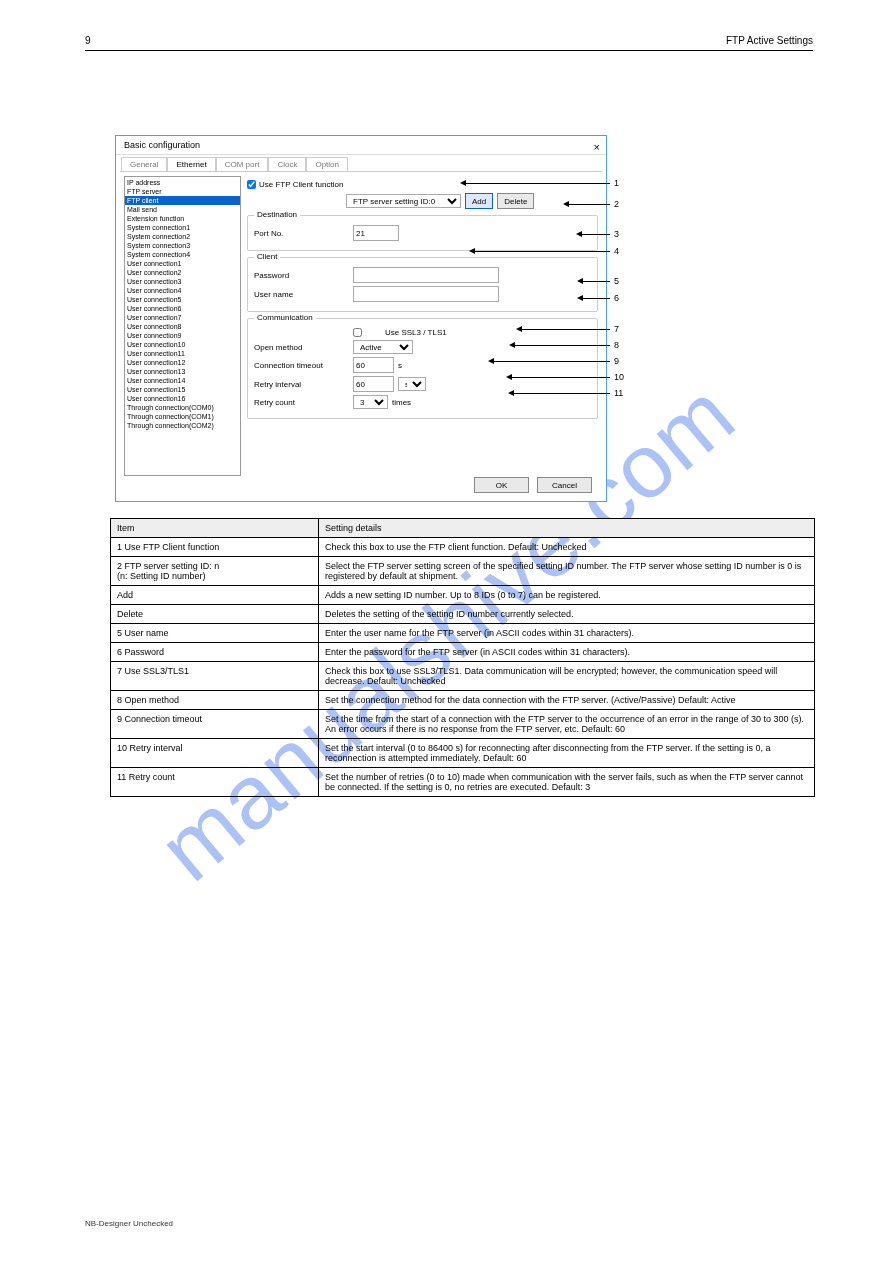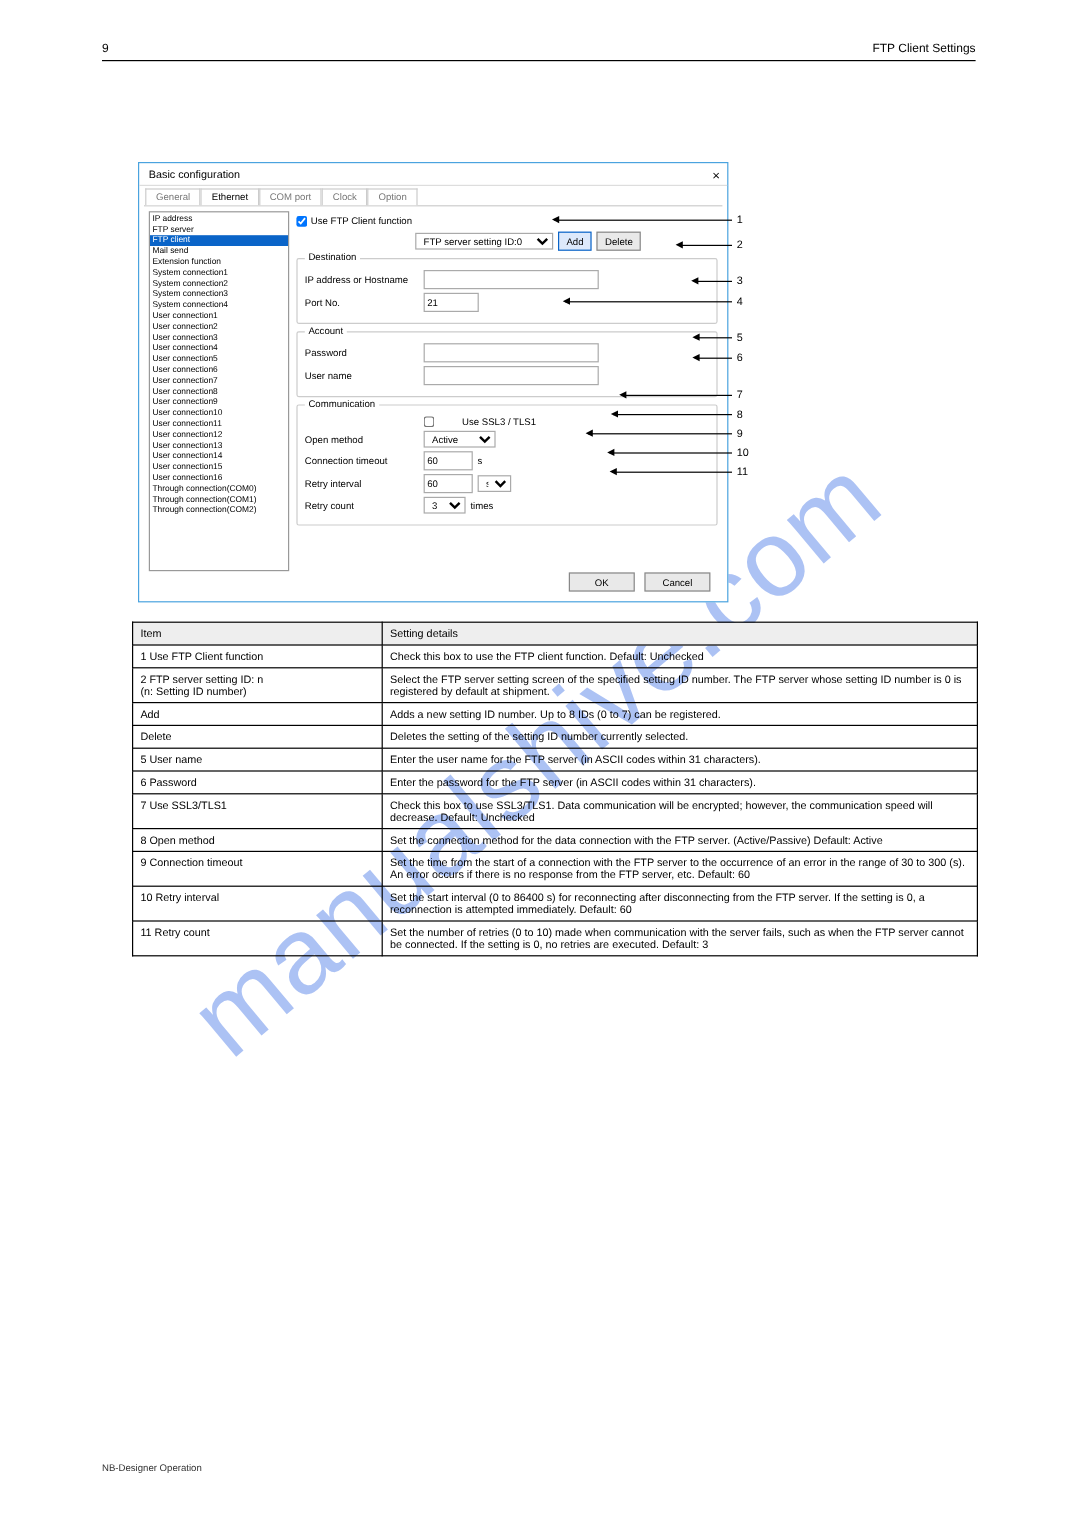--- a/index.html
+++ b/index.html
@@ -36,21 +36,21 @@
 .tbl th,.tbl td{border:1px solid #000;padding:4px 6px;text-align:left;vertical-align:top}
 .tbl th{background:#eee;font-weight:400}
 .tbl .c1{width:195px}
 </style>
 </head>
 <body>
 
 <div class="page">
 <div class="hdr">
  <span>9</span>
- <span>FTP Client Settings</span>
+ <span>FTP Active Settings</span>
 </div>
 
 <div class="wm">manualshive.com</div>
 
 <div class="dlg">
  <div class="dlg-title">
   <span>Basic configuration</span>
   <span class="x">×</span>
  </div>
  <div class="tabs">
@@ -98,30 +98,26 @@
    </div>
    <div class="row">
     <label></label>
     <select class="sel-box" style="width:115px"><option>FTP server setting ID:0</option></select>
     <button class="btn hl">Add</button>
     <button class="btn">Delete</button>
    </div>
    <div class="grp">
     <span class="grp-title">Destination</span>
     <div class="row">
-              <label>IP address or Hostname</label>
-              <input class="inp" style="width: 140px;" value="">
-            </div>
-    <div class="row">
               <label>Port No.</label>
               <input class="inp" style="width: 40px;" value="21">
             </div>
    </div>
    <div class="grp">
-    <span class="grp-title">Account</span>
+    <span class="grp-title">Client</span>
     <div class="row">
               <label>Password</label>
               <input class="inp" style="width: 140px;" type="password" value="">
             </div>
     <div class="row">
               <label>User name</label>
               <input class="inp" style="width: 140px;" value="">
             </div>
    </div>
    <div class="grp">
@@ -231,14 +227,14 @@
           <td class="c1" style="white-space: pre-line;">10 Retry interval</td>
           <td>Set the start interval (0 to 86400 s) for reconnecting after disconnecting from the FTP server. If the setting is 0, a reconnection is attempted immediately. Default: 60</td>
         </tr>
         <tr>
           <td class="c1" style="white-space: pre-line;">11 Retry count</td>
           <td>Set the number of retries (0 to 10) made when communication with the server fails, such as when the FTP server cannot be connected. If the setting is 0, no retries are executed. Default: 3</td>
         </tr>
       </tbody>
 </table>
 
-<div class="ftr">NB-Designer Operation</div>
+<div class="ftr">NB-Designer Unchecked</div>
 </div>
 
 </body></html>

